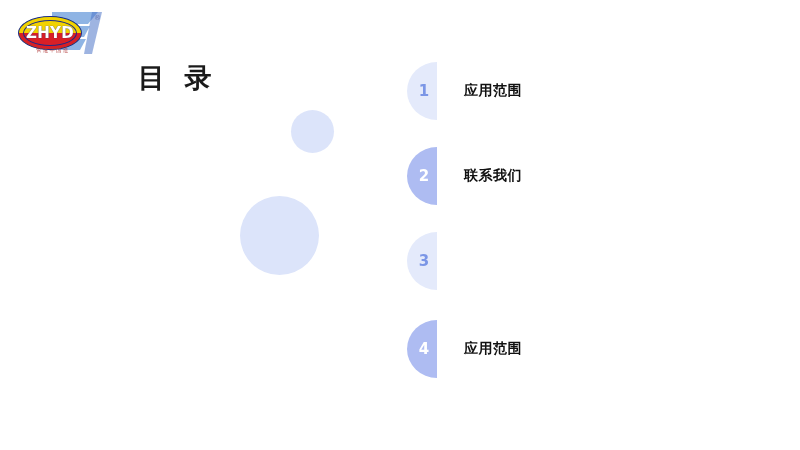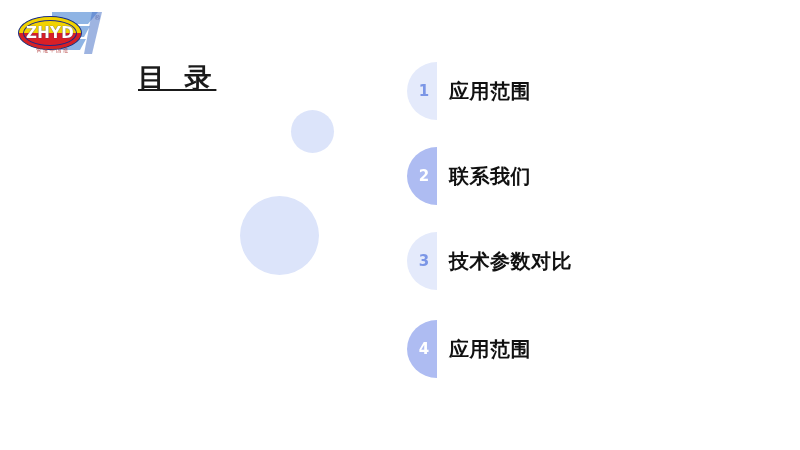--- a/index.html
+++ b/index.html
@@ -101,21 +101,20 @@
   
   .page-title {
     position: absolute;
     left: 138px;
     top: 60px;
     font-size: 27px;
     font-weight: bold;
     color: #1a1a1a;
     letter-spacing: 5px;
     font-family: "DejaVu Sans", "Liberation Sans", sans-serif;
-    text-decoration: underline;
   }
 
   
   .deco-circle {
     position: absolute;
     border-radius: 50%;
   }
   .deco-small {
     left: 291px;
     top: 110px;
@@ -159,22 +158,22 @@
     justify-content: center;
   }
   .toc-number {
     font-size: 15px;
     font-weight: 600;
     font-family: "DejaVu Sans", "Liberation Sans", sans-serif;
     padding-left: 4px;
     line-height: 1;
   }
   .toc-label {
-    margin-left: 12px;
-    font-size: 20px;
+    margin-left: 27px;
+    font-size: 14px;
     font-weight: bold;
     color: #111111;
     letter-spacing: 0.5px;
     white-space: nowrap;
     font-family: Liberation Mono, monospace;
   }
 </style>
 </head>
 <body>
 
@@ -215,21 +214,20 @@
       <div class="toc-marker" style="background: rgb(174, 188, 242);">
         <span class="toc-number" style="color: rgb(255, 255, 255);">2</span>
       </div>
       <div class="toc-label">联系我们</div>
     </div>
 
     <div class="toc-item" id="toc-2" style="top: 232px;">
       <div class="toc-marker" style="background: rgb(228, 234, 251);">
         <span class="toc-number" style="color: rgb(123, 150, 230);">3</span>
       </div>
-      <div class="toc-label">技术参数对比</div>
     </div>
 
     <div class="toc-item" id="toc-3" style="top: 320px;">
       <div class="toc-marker" style="background: rgb(174, 188, 242);">
         <span class="toc-number" style="color: rgb(255, 255, 255);">4</span>
       </div>
       <div class="toc-label">应用范围</div>
     </div>
 
   </div>

